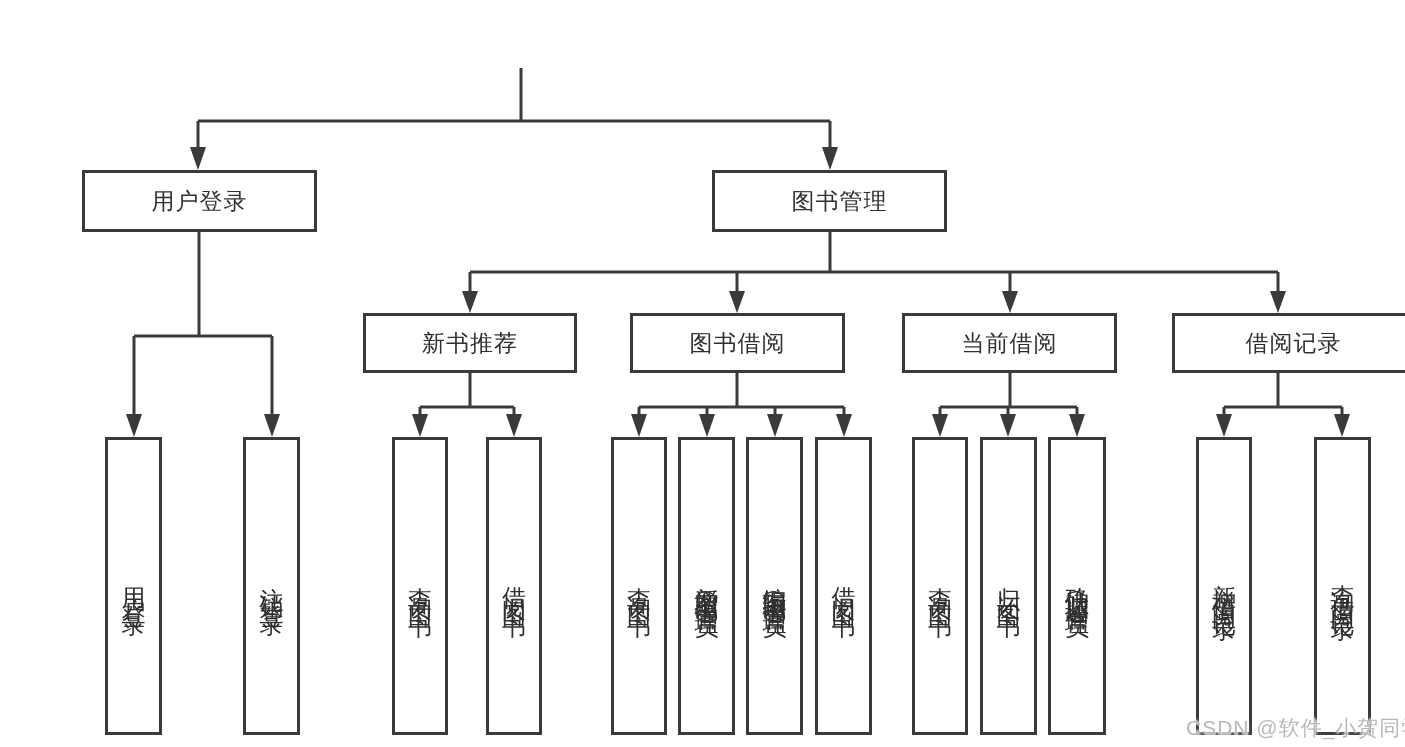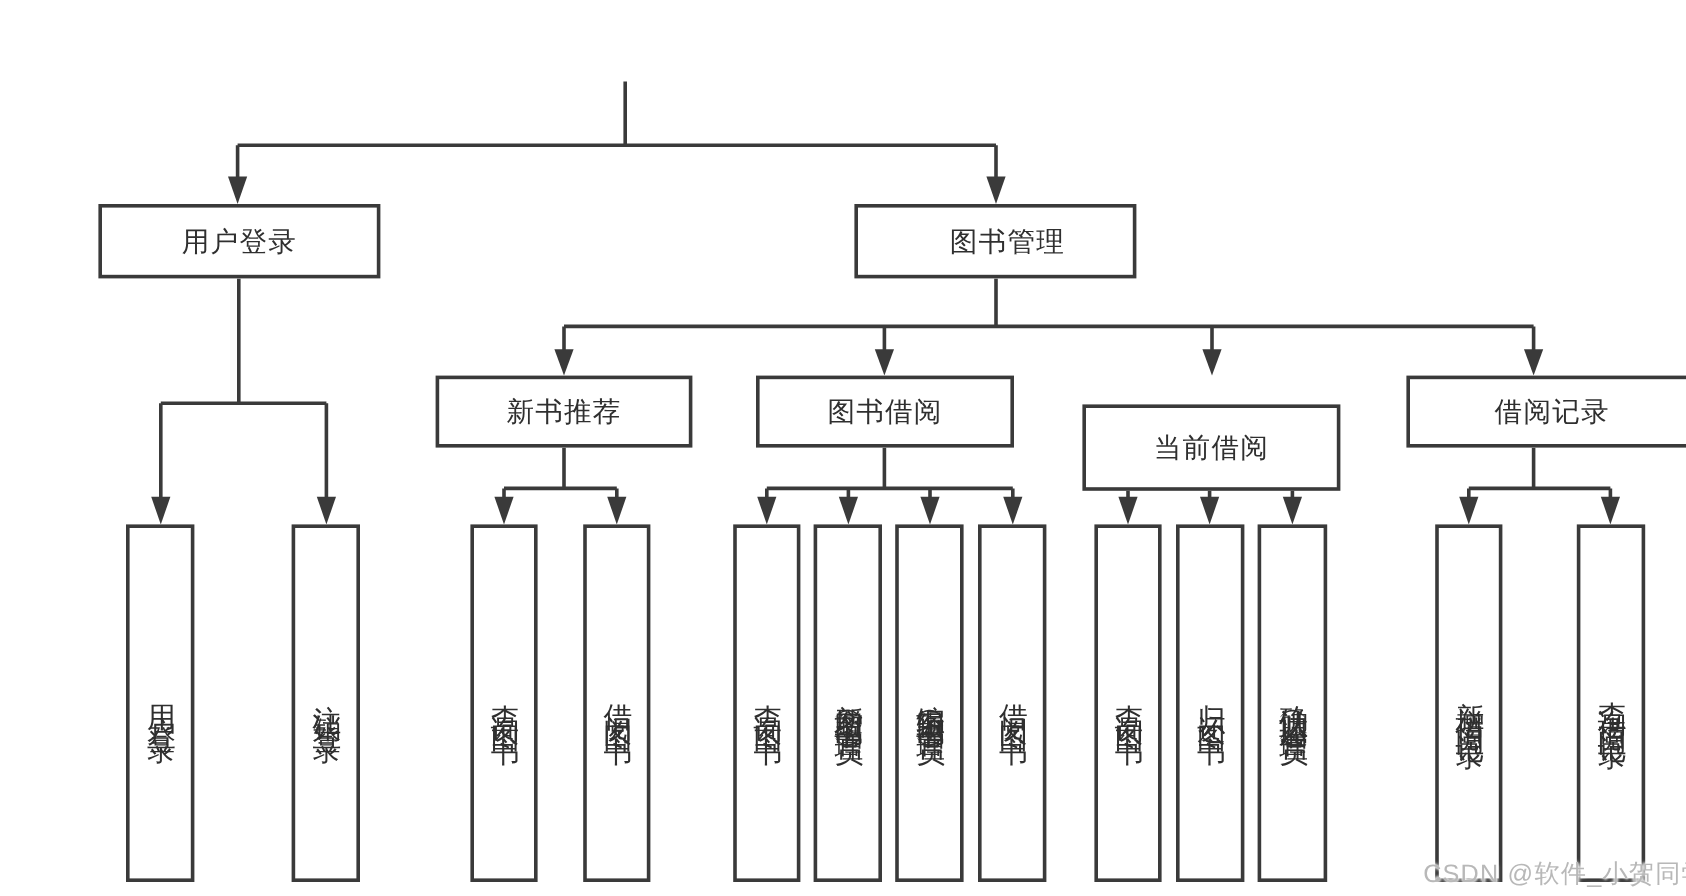--- a/index.html
+++ b/index.html
@@ -109,21 +109,21 @@
       <polygon class="arrow" points="1334,414 1350,414 1342,437"></polygon>
     </g>
   </svg>
 
 
   <div class="node" style="left:82px;top:170px;width:235px;height:62px;">用户登录</div>
   <div class="node" style="left:712px;top:170px;width:235px;height:62px;padding-left:20px;">图书管理</div>
 
   <div class="node" style="left:630px;top:313px;width:215px;height:60px;">图书借阅</div>
   <div class="node" style="left:363px;top:313px;width:214px;height:60px;">新书推荐</div>
-  <div class="node" style="left:902px;top:313px;width:215px;height:72px;margin-top:24px;">当前借阅</div>
+  <div class="node" style="left:902px;top:313px;width:215px;height:60px;">当前借阅</div>
   <div class="node" style="left:1172px;top:313px;width:243px;height:60px;">借阅记录</div>
 
   <div class="leaf" style="left:105px;top:437px;width:57px;height:298px;">
     <span class="vtext">用户登录</span>
   </div>
   <div class="leaf" style="left:243px;top:437px;width:57px;height:298px;">
     <span class="vtext">注销登录</span>
   </div>
 
   <div class="leaf" style="left:392px;top:437px;width:56px;height:298px;">

